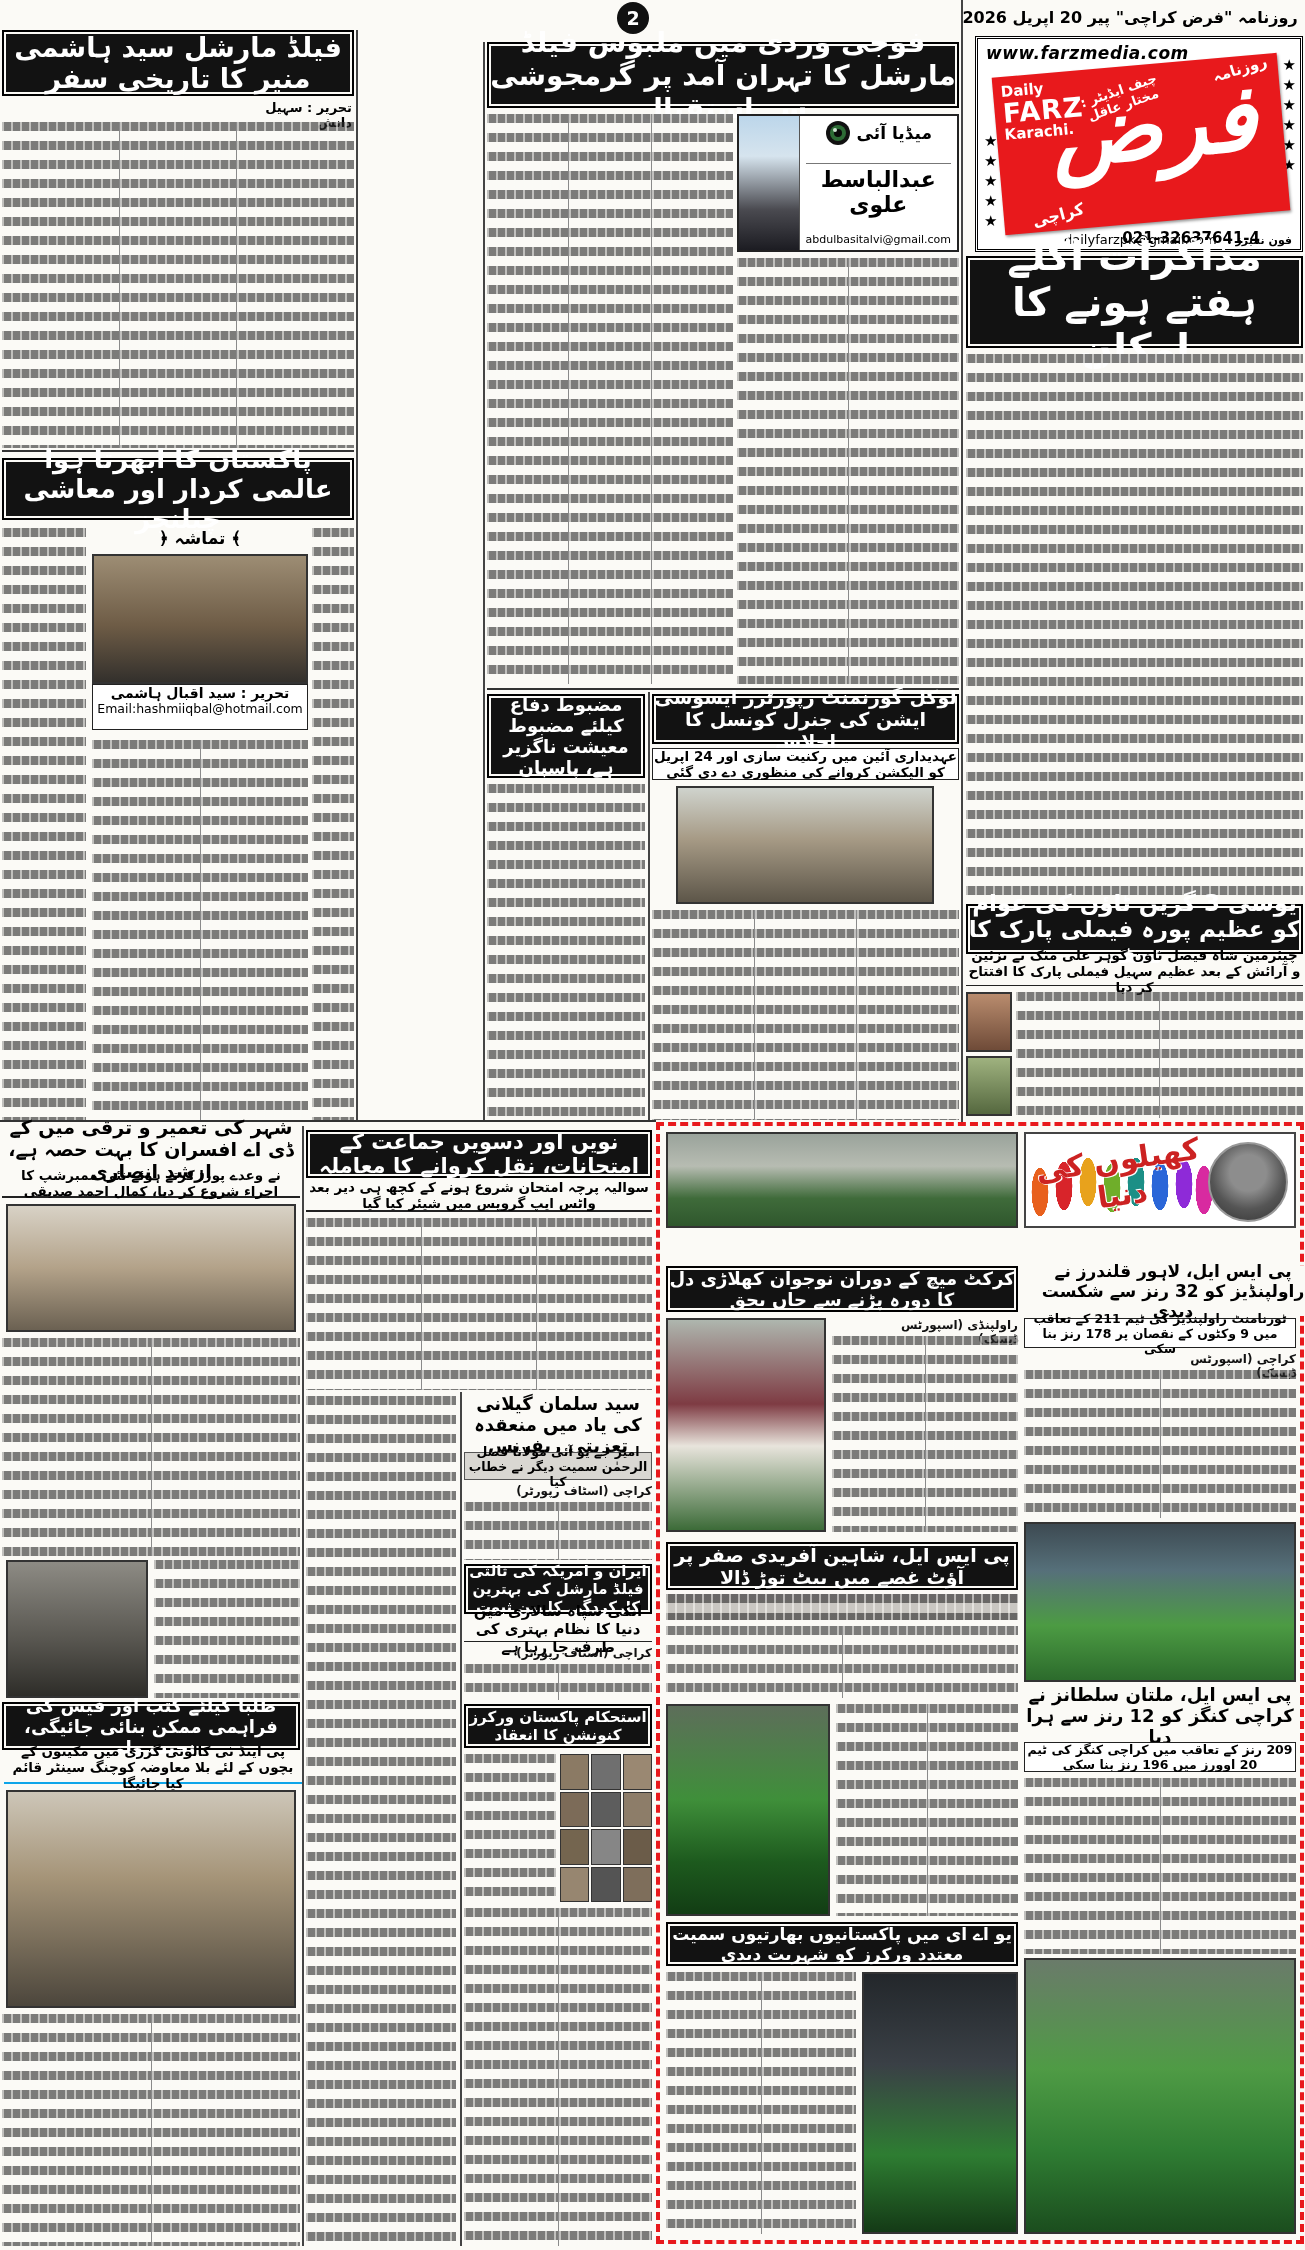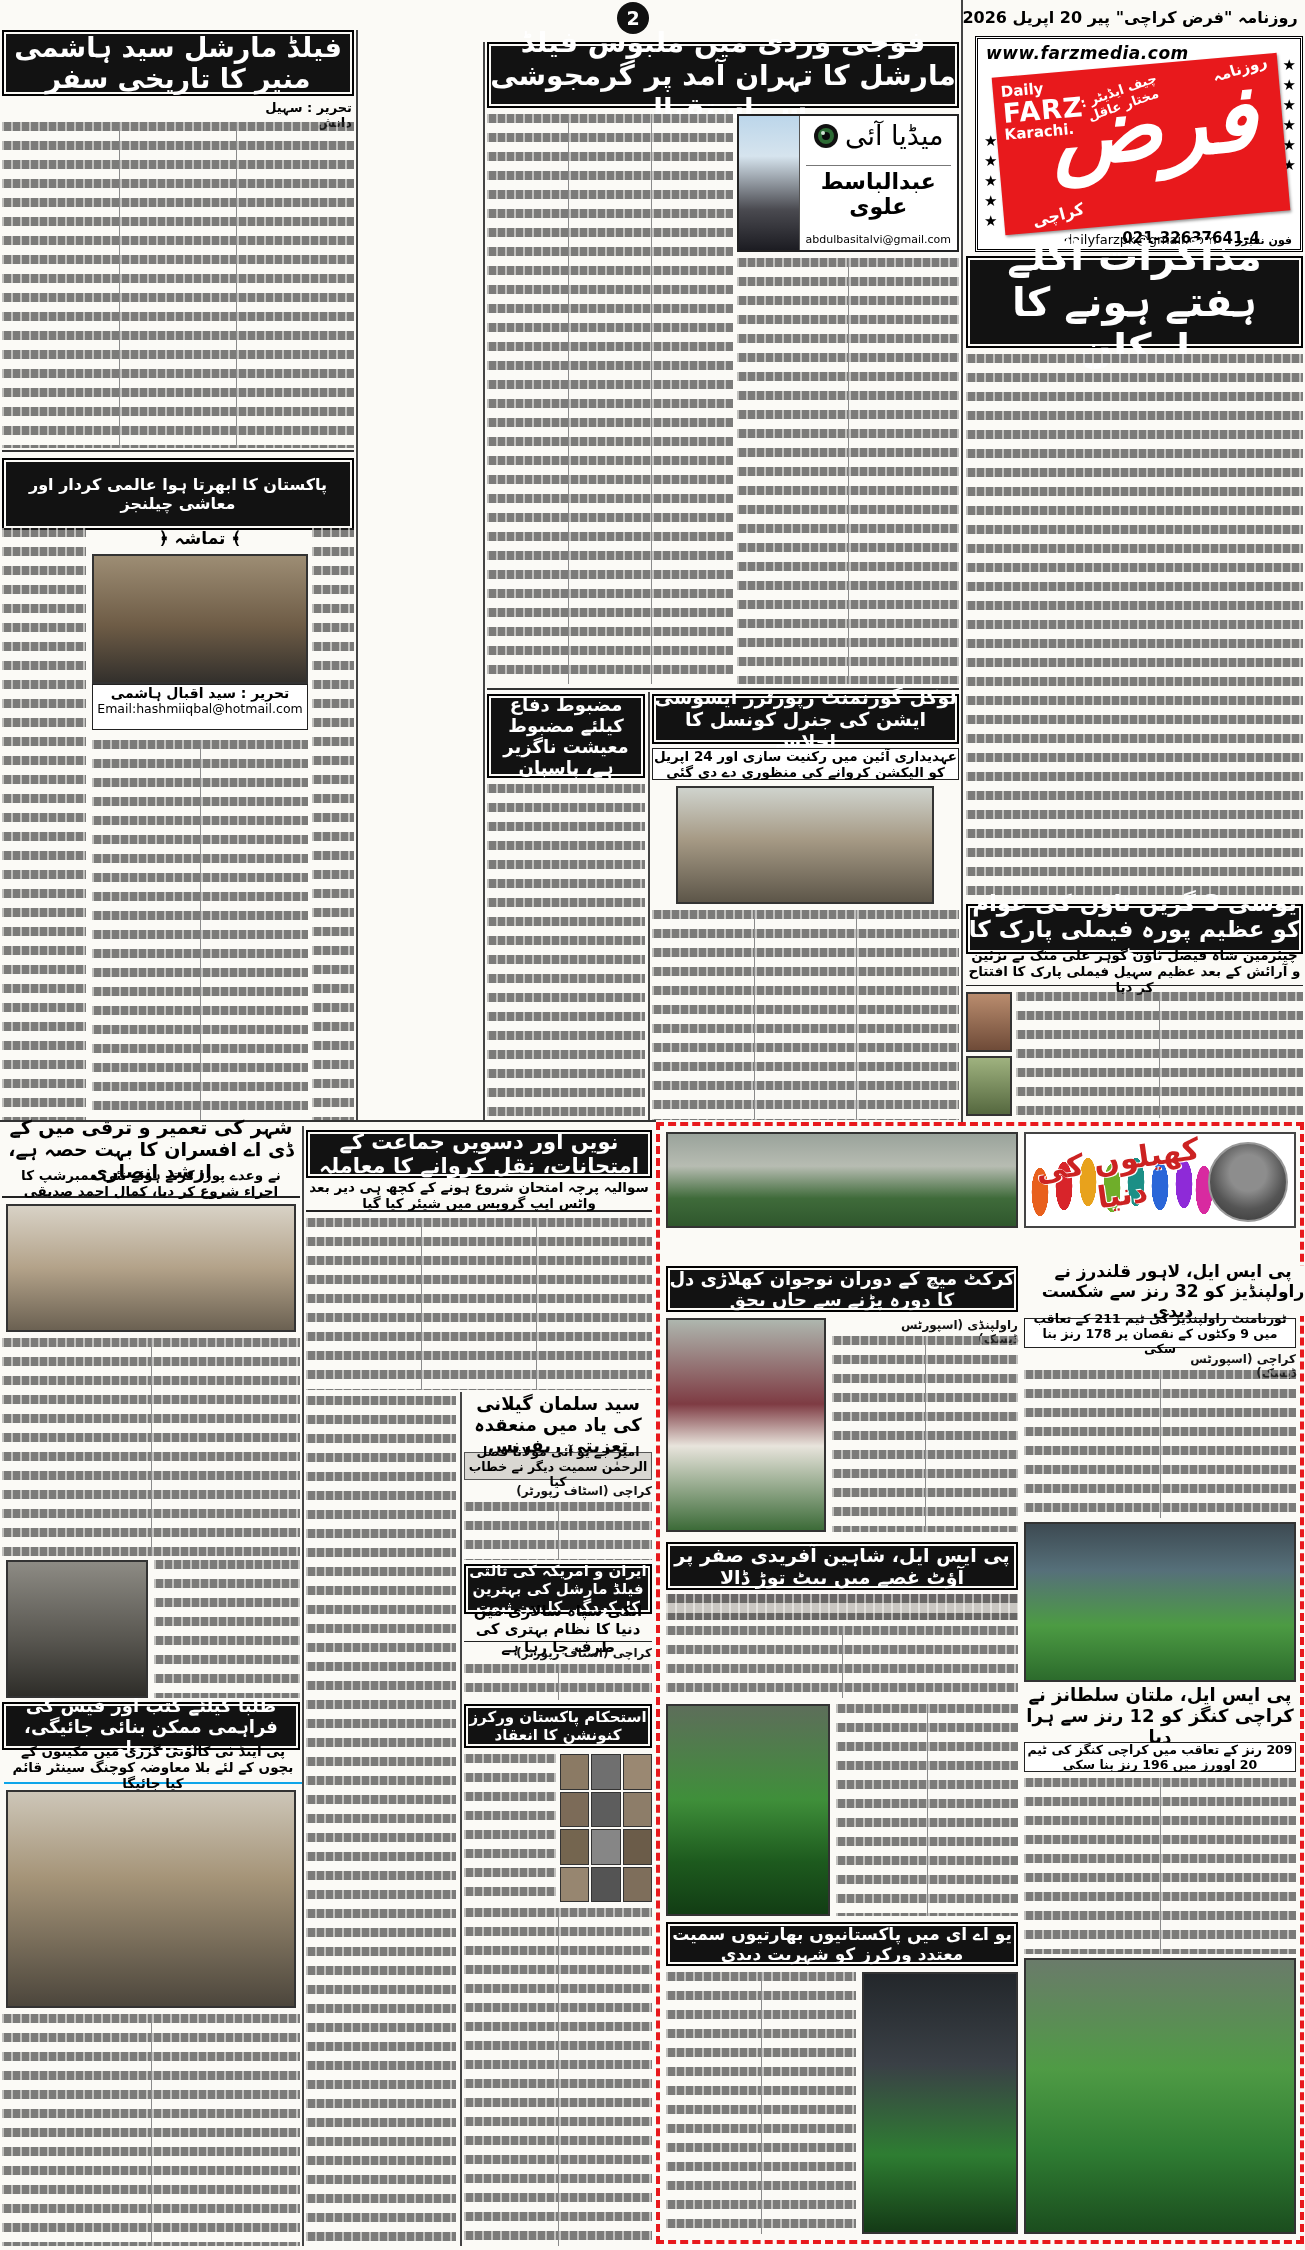--- a/index.html
+++ b/index.html
@@ -87,21 +87,21 @@
   <div class="abs hrule" style="left:487px;top:688px;width:472px;"></div>
 
   <div class="abs hbar ur" style="left:2px;top:30px;width:352px;height:66px;font-size:27px;">فیلڈ مارشل سید ہاشمی منیر کا تاریخی سفر</div>
   <div class="abs ur" style="left:240px;top:100px;width:112px;font-size:13px;font-weight:bold;">تحریر : سہیل دانش</div>
   <div class="abs cols rtl" style="left:2px;top:122px;width:352px;height:326px;">
     <div class="ftx"></div>
       <div class="ftx"></div>
       <div class="ftx"></div>
   </div>
 
-  <div class="abs hbar ur" style="left:2px;top:458px;width:352px;height:72px;font-size:16px;">پاکستان کا ابھرتا ہوا عالمی کردار اور معاشی چیلنجز</div>
+  <div class="abs hbar ur" style="left:2px;top:458px;width:352px;height:62px;font-size:26px;">پاکستان کا ابھرتا ہوا عالمی کردار اور معاشی چیلنجز</div>
   <div class="abs ur" style="left:92px;top:528px;width:216px;text-align:center;font-size:17px;font-weight:bold;"><span>﴾ </span><span>تماشہ</span><span> ﴿</span></div>
   <div class="abs photo" style="left:92px;top:554px;width:216px;height:130px;background:linear-gradient(180deg,#9d8d74 0%,#6e5c46 55%,#33302c 100%);"></div>
   <div class="abs" style="left:92px;top:684px;width:216px;height:46px;border:1.5px solid #222;background:#fff;text-align:center;">
     <div class="ur" style="font-size:14px;font-weight:bold;">تحریر : سید اقبال ہاشمی</div>
     <div style="font-size:12.5px;text-align:center;">Email:hashmiiqbal@hotmail.com</div>
   </div>
   <div class="abs ftx" style="left:2px;top:528px;width:84px;height:592px;"></div>
   <div class="abs ftx" style="left:312px;top:528px;width:42px;height:592px;"></div>
   <div class="abs cols rtl" style="left:92px;top:740px;width:216px;height:380px;">
     <div class="ftx"></div>
@@ -113,21 +113,21 @@
     <div class="photo" style="width:96px;height:100%;border:none;border-right:1px solid #555;
          background:linear-gradient(180deg,#bcd6ea 0%,#d6e4ee 30%,#4a4a50 70%,#1c1c22 100%);"></div>
     <div style="flex:1;display:flex;flex-direction:column;justify-content:space-between;padding:4px 6px;text-align:center;">
       <div style="display:flex;align-items:center;justify-content:center;gap:6px;">
         <svg width="26" height="26" viewBox="0 0 26 26">
           <circle cx="13" cy="13" r="12" fill="#111"></circle>
             <circle cx="13" cy="13" r="8" fill="#2d6b35"></circle>
           <circle cx="13" cy="13" r="4" fill="#0a0a0a"></circle>
             <circle cx="10" cy="10" r="2" fill="#cfe6d2"></circle>
         </svg>
-        <span class="ur" style="font-size:27px;font-weight:normal;">میڈیا آئی</span>
+        <span class="ur" style="font-size:17px;font-weight:bold;">میڈیا آئی</span>
       </div>
       <div class="ur" style="font-size:22px;font-weight:bold;border-top:1px solid #777;padding-top:3px;">عبدالباسط علوی</div>
       <div style="font-size:11px;">abdulbasitalvi@gmail.com</div>
     </div>
   </div>
   <div class="abs cols rtl" style="left:487px;top:114px;width:246px;height:570px;">
     <div class="ftx"></div>
       <div class="ftx"></div>
       <div class="ftx"></div>
   </div>

